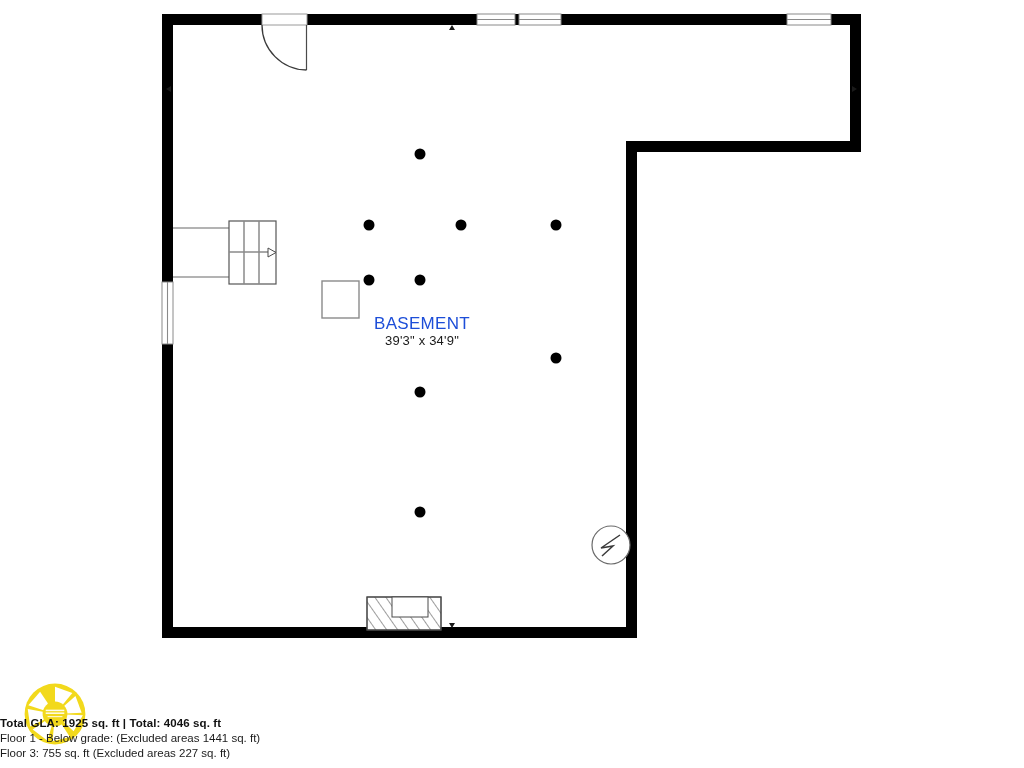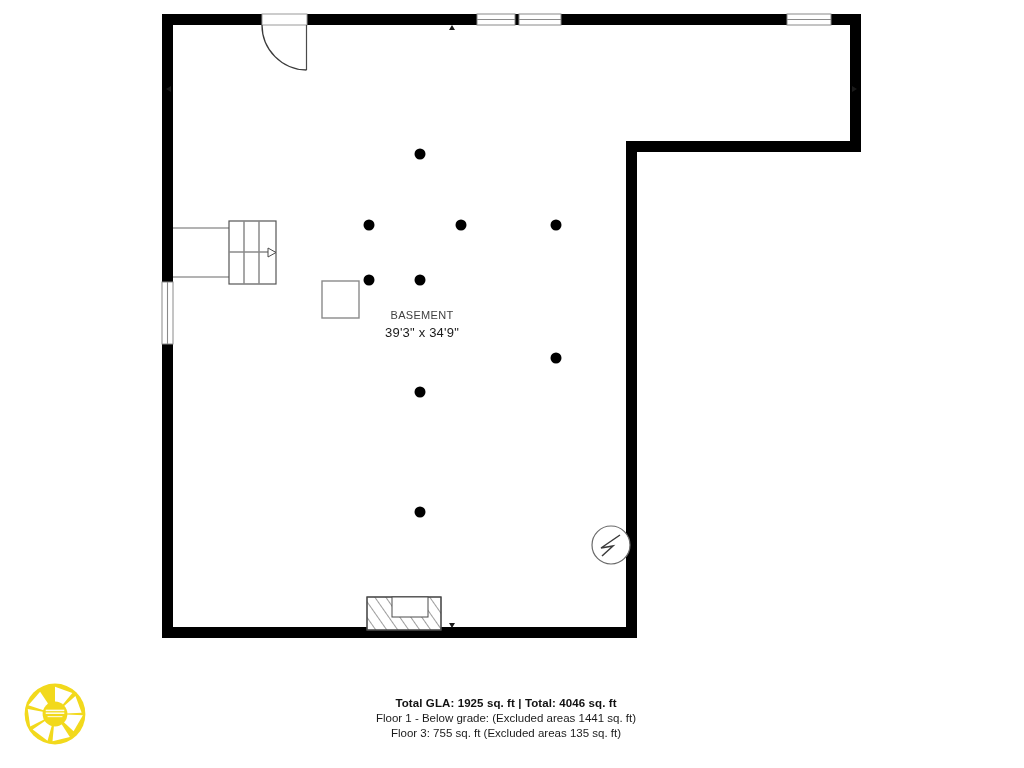--- a/index.html
+++ b/index.html
@@ -19,23 +19,22 @@
   #plan-canvas {
     position: absolute;
     left: 0;
     top: 0;
     width: 1024px;
     height: 768px;
   }
   .footer-block {
     position: absolute;
     left: 0;
-    top: 696px;
+    top: 716px;
     width: 1012px;
-    text-align: center;
   }
   .footer-total {
     font-size: 11.5px;
     font-weight: bold;
     color: #111111;
     line-height: 15px;
     letter-spacing: 0.1px;
   }
   .footer-line {
     font-size: 11.5px;
@@ -55,23 +54,24 @@
     width: 62px;
     height: 62px;
   }
   .room-label {
     position: absolute;
     text-align: center;
     line-height: 17px;
     white-space: nowrap;
   }
   .room-label .rl-name {
-    font-size: 11px;
-    color: #404040;
+    font-size: 17px;
+    color: #1d4ed8;
     letter-spacing: 0.3px;
+    margin-top: 8px;
   }
   .room-label .rl-dims {
     font-size: 13px;
     color: #1a1a1a;
     letter-spacing: 0.2px;
   }
 </style>
 </head>
 <body>
 
@@ -192,14 +192,14 @@
       <rect x="35" y="43" width="30" height="2.4"></rect>
       <rect x="35" y="47.5" width="30" height="2.4"></rect>
       <rect x="38" y="53.5" width="24" height="1.6"></rect>
     </g>
   </svg>
 </div>
 
 <div class="footer-block">
   <div class="footer-total">Total GLA: 1925 sq. ft | Total: 4046 sq. ft</div>
   <div class="footer-line">Floor 1 - Below grade: (Excluded areas 1441 sq. ft)</div>
-  <div class="footer-line">Floor 3: 755 sq. ft (Excluded areas 135 sq. ft)</div>
+  <div class="footer-line">Floor 3: 755 sq. ft (Excluded areas 227 sq. ft)</div>
 </div>
 
 </body></html>

